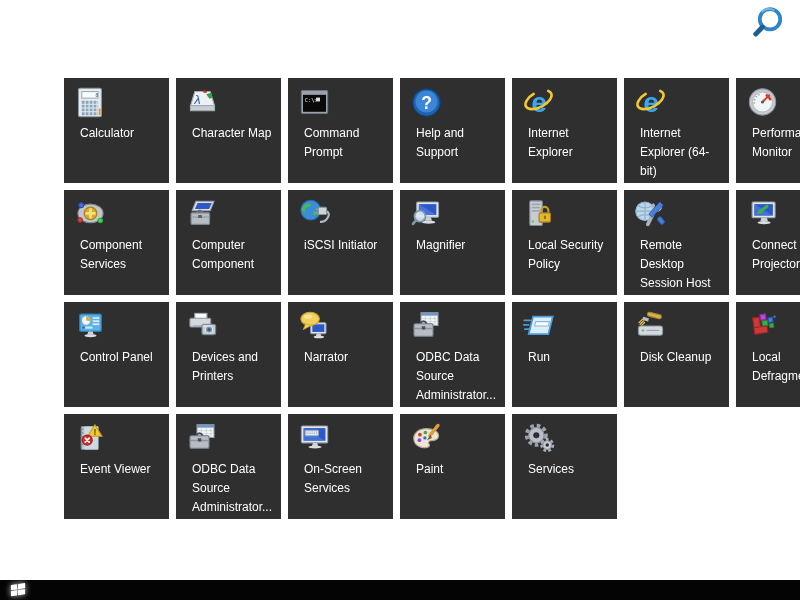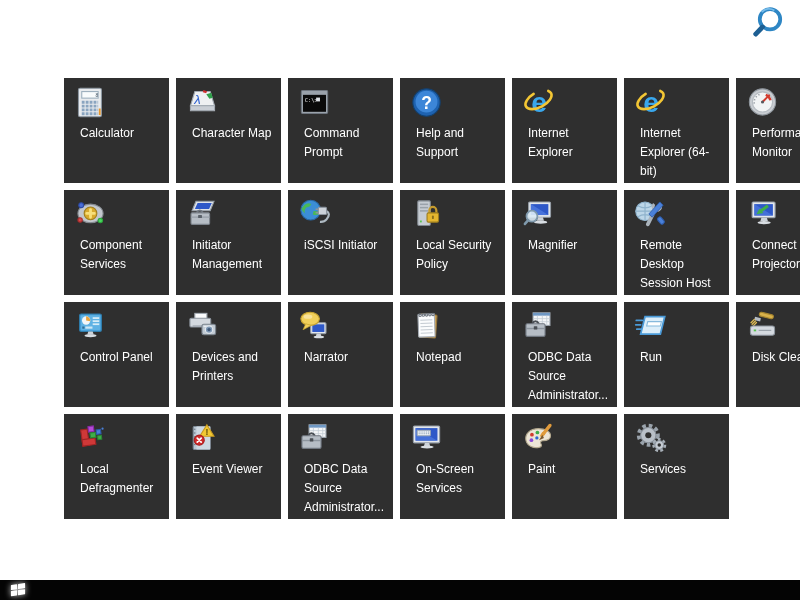--- a/index.html
+++ b/index.html
@@ -114,64 +114,64 @@
 
   <div class="tile">
     <svg class="ticon" viewBox="0 0 32 32">
       <polygon points="10,4 26.5,4 23,12.5 6.5,12.5" fill="#dfe3e8" stroke="#98a0a9"></polygon>
       <polygon points="11.5,5.5 24.5,5.5 22,11 9,11" fill="#2e58c8"></polygon>
       <path d="M10.5 14.5 Q13.5 10 16.5 14.5" fill="none" stroke="#6f767f" stroke-width="1.6"></path>
       <rect x="5.5" y="14.5" width="17" height="10.5" rx="1" fill="#b6bdc5" stroke="#7c838c"></rect>
       <rect x="5.5" y="17.8" width="17" height="1.2" fill="#98a0a9"></rect>
       <rect x="12" y="16.5" width="3.5" height="2.8" rx="0.5" fill="#5a6169"></rect>
     </svg>
-    <span class="label">Initiator Management</span>
+    <span class="label">Computer Component</span>
   </div>
 
   <div class="tile">
     <svg class="ticon" viewBox="0 0 32 32">
       <circle cx="12.5" cy="12" r="9" fill="#3b8ed6" stroke="#2a6aa8"></circle>
       <path d="M7 7 q3 -2.5 6 -0.5 q-1 3 -4.5 3 q-2.5 3 -1 5.5 q-3 -1.5 -3.5 -4.5 Z" fill="#49b858"></path>
       <path d="M15 13 q4 -1 5.5 2 q-3 2.5 -6 1 Z" fill="#49b858"></path>
       <path d="M26.5 12.5 q5 2.5 0.5 8 q-2 2.5 -6 2.2" fill="none" stroke="#aeb9c2" stroke-width="2"></path>
       <rect x="19.5" y="9.5" width="7.5" height="6.5" rx="1" fill="#ccd2d9" stroke="#8d959e"></rect>
       <path d="M19.5 11.2 h-2.5 M19.5 14.3 h-2.5" stroke="#8d959e" stroke-width="1.4"></path>
     </svg>
     <span class="label">iSCSI Initiator</span>
+  </div>
+
+  <div class="tile">
+    <svg class="ticon" viewBox="0 0 32 32">
+      <rect x="7" y="4.5" width="20" height="14" rx="1" fill="#e3e7ec" stroke="#959da6"></rect>
+      <rect x="9" y="6.5" width="16" height="10" fill="#2e58c8"></rect>
+      <path d="M9 6.5 L25 16.5 H9 Z" fill="#4f7ae0" opacity="0.8"></path>
+      <path d="M15.5 18.5 h4.5 l1 3.2 h-6.6 Z" fill="#ccd2d9"></path>
+      <ellipse cx="18" cy="23" rx="6" ry="1.5" fill="#d8dde2"></ellipse>
+      <circle cx="10" cy="17.5" r="5" fill="#dcebf5" fill-opacity="0.9" stroke="#7f99ac" stroke-width="1.6"></circle>
+      <line x1="6.6" y1="21.2" x2="3.6" y2="24.6" stroke="#7f99ac" stroke-width="2.4" stroke-linecap="round"></line>
+    </svg>
+    <span class="label">Magnifier</span>
   </div>
 
   <div class="tile">
     <svg class="ticon" viewBox="0 0 32 32">
       <rect x="8" y="3.5" width="11.5" height="22.5" rx="1" fill="#c6ccd3" stroke="#7f868e"></rect>
       <rect x="10" y="6" width="7.5" height="1.4" fill="#9aa2ab"></rect>
       <rect x="10" y="9" width="7.5" height="1.4" fill="#9aa2ab"></rect>
       <rect x="10" y="12" width="7.5" height="1.4" fill="#9aa2ab"></rect>
       <rect x="10" y="21.5" width="1.7" height="1.7" fill="#57c24f"></rect>
       <path d="M18.6 14.5 v-2.2 a3.2 3.2 0 0 1 6.4 0 v2.2" fill="none" stroke="#c59b2d" stroke-width="2"></path>
       <rect x="16.5" y="14.5" width="10.5" height="8.5" rx="1.2" fill="#e4b62f" stroke="#9c7c1e"></rect>
       <rect x="21" y="17" width="1.7" height="3.2" rx="0.8" fill="#8a6d1a"></rect>
     </svg>
     <span class="label">Local Security Policy</span>
   </div>
 
   <div class="tile">
     <svg class="ticon" viewBox="0 0 32 32">
-      <rect x="7" y="4.5" width="20" height="14" rx="1" fill="#e3e7ec" stroke="#959da6"></rect>
-      <rect x="9" y="6.5" width="16" height="10" fill="#2e58c8"></rect>
-      <path d="M9 6.5 L25 16.5 H9 Z" fill="#4f7ae0" opacity="0.8"></path>
-      <path d="M15.5 18.5 h4.5 l1 3.2 h-6.6 Z" fill="#ccd2d9"></path>
-      <ellipse cx="18" cy="23" rx="6" ry="1.5" fill="#d8dde2"></ellipse>
-      <circle cx="10" cy="17.5" r="5" fill="#dcebf5" fill-opacity="0.9" stroke="#7f99ac" stroke-width="1.6"></circle>
-      <line x1="6.6" y1="21.2" x2="3.6" y2="24.6" stroke="#7f99ac" stroke-width="2.4" stroke-linecap="round"></line>
-    </svg>
-    <span class="label">Magnifier</span>
-  </div>
-
-  <div class="tile">
-    <svg class="ticon" viewBox="0 0 32 32">
       <circle cx="11" cy="13" r="8.5" fill="#bcd6e8" stroke="#8fb3cc"></circle>
       <path d="M2.5 13 h17 M11 4.5 v17 M4.5 8 q6.5 3.8 13 0 M4.5 18 q6.5 -3.8 13 0" fill="none" stroke="#8fb3cc" stroke-width="1.1"></path>
       <path d="M20.5 11 L13.5 25" stroke="#aab3bc" stroke-width="3.4" stroke-linecap="round"></path>
       <circle cx="21.8" cy="8.8" r="3.4" fill="none" stroke="#aab3bc" stroke-width="2.8" stroke-dasharray="13 5"></circle>
       <path d="M24.5 4.5 l3 3 L17.5 18.5 l-3 -3 Z" fill="#4a80d8" stroke="#2d5cac" stroke-width="0.8"></path>
       <rect x="23.5" y="18" width="4" height="7" rx="1.6" fill="#4a80d8" stroke="#2d5cac" transform="rotate(-40 25.5 21.5)"></rect>
     </svg>
     <span class="label">Remote Desktop Session Host Configuration</span>
   </div>
 
@@ -226,37 +226,20 @@
       <rect x="14" y="14" width="11" height="7" fill="#2e58c8"></rect>
       <path d="M18 22.5 h3.5 l0.9 2.6 h-5.3 Z" fill="#ccd2d9"></path>
       <ellipse cx="20" cy="25.6" rx="4.8" ry="1.2" fill="#d8dde2"></ellipse>
       <ellipse cx="12" cy="9" rx="8.5" ry="6" fill="#f0cf5a" stroke="#c7a32f"></ellipse>
       <ellipse cx="10" cy="7" rx="4" ry="2" fill="#f7e29a"></ellipse>
       <path d="M8 13.5 L5.5 19 L13 15 Z" fill="#f0cf5a" stroke="#c7a32f" stroke-width="0.6"></path>
     </svg>
     <span class="label">Narrator</span>
   </div>
 
-  <div class="tile">
-    <svg class="ticon" viewBox="0 0 32 32">
-      <rect x="10" y="5" width="15" height="21" rx="1" fill="#c9a25a" stroke="#96753a" transform="rotate(4 17 15)"></rect>
-      <rect x="8.5" y="4.5" width="15" height="21" rx="0.8" fill="#fbfcfd" stroke="#a6adb5" transform="rotate(-2 16 15)"></rect>
-      <g stroke="#c3cad1" stroke-width="0.9" transform="rotate(-2 16 15)">
-        <path d="M10.5 10 h11 M10.5 13 h11 M10.5 16 h11 M10.5 19 h11 M10.5 22 h11"></path>
-      </g>
-      <g stroke="#6f767f" stroke-width="1" fill="none" transform="rotate(-2 16 15)">
-        <circle cx="10.5" cy="5.6" r="1.1"></circle>
-          <circle cx="13.5" cy="5.5" r="1.1"></circle>
-        <circle cx="16.5" cy="5.4" r="1.1"></circle>
-          <circle cx="19.5" cy="5.3" r="1.1"></circle>
-        <circle cx="22.3" cy="5.2" r="1.1"></circle>
-      </g>
-    </svg>
-    <span class="label">Notepad</span>
-  </div>
 
   <div class="tile">
     <svg class="ticon" viewBox="0 0 32 32">
       <rect x="11" y="3.5" width="15.5" height="11.5" fill="#f4f6f8" stroke="#9aa2ab"></rect>
       <rect x="11" y="3.5" width="15.5" height="2.6" fill="#6f98c4"></rect>
       <g stroke="#c3ccd4" stroke-width="0.7">
         <path d="M11 8.8 h15.5 M11 11.6 h15.5 M15 6.1 v8.9 M19.5 6.1 v8.9 M23.5 6.1 v8.9"></path>
       </g>
       <path d="M10 13.5 Q13.2 8.8 16.5 13.5" fill="none" stroke="#4a4f55" stroke-width="1.7"></path>
       <rect x="4.5" y="13.5" width="17.5" height="11.5" rx="1.2" fill="#b6bdc5" stroke="#707780"></rect>

